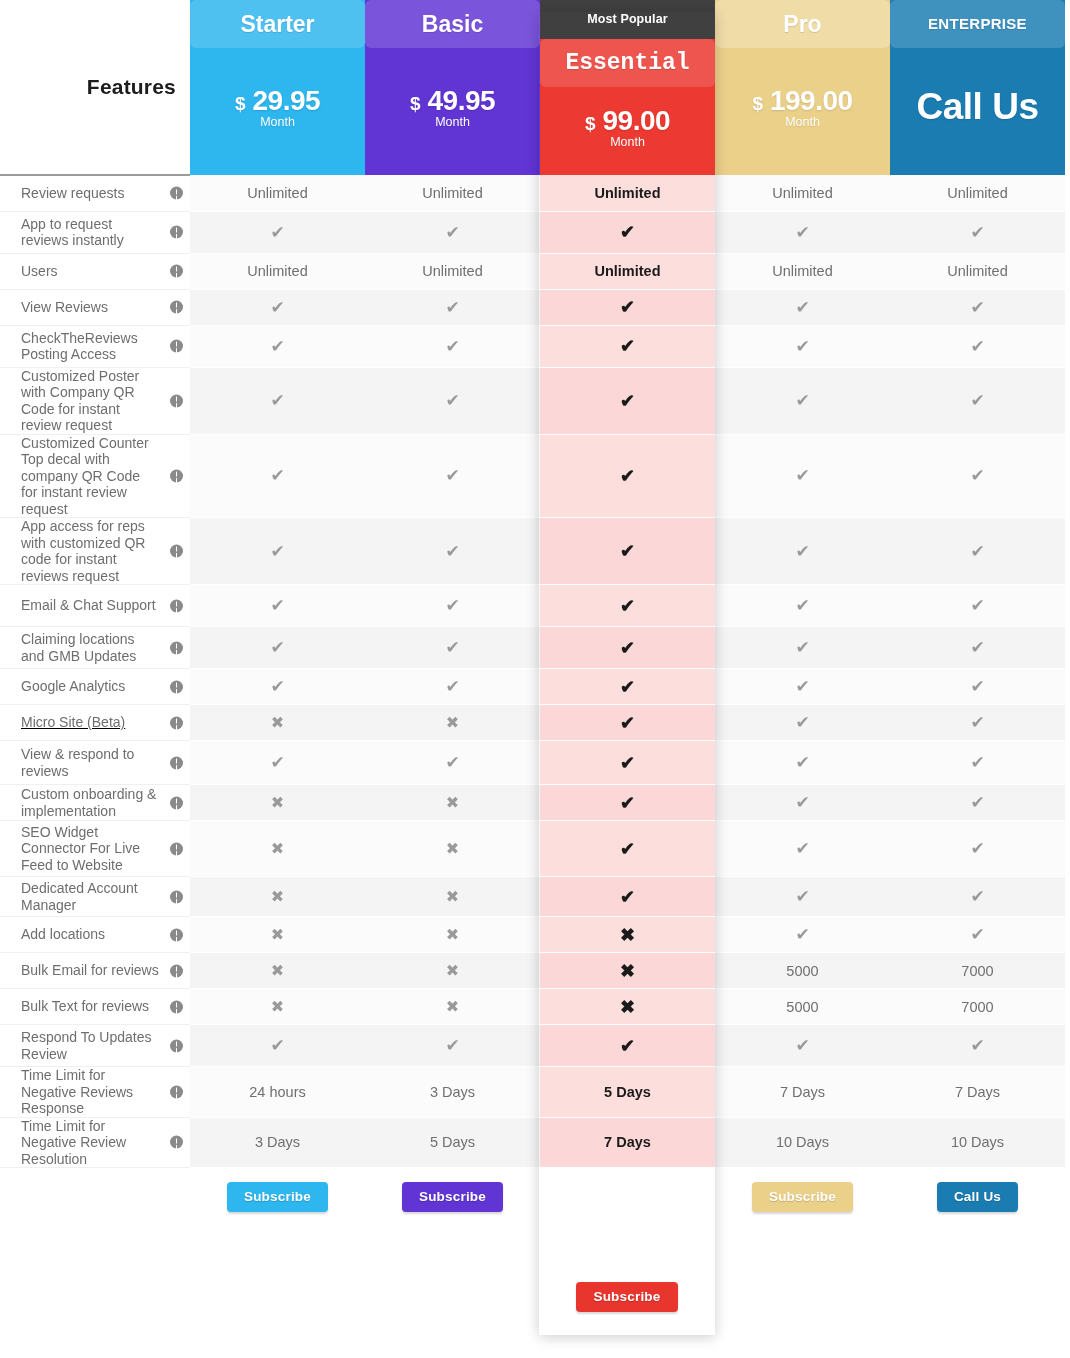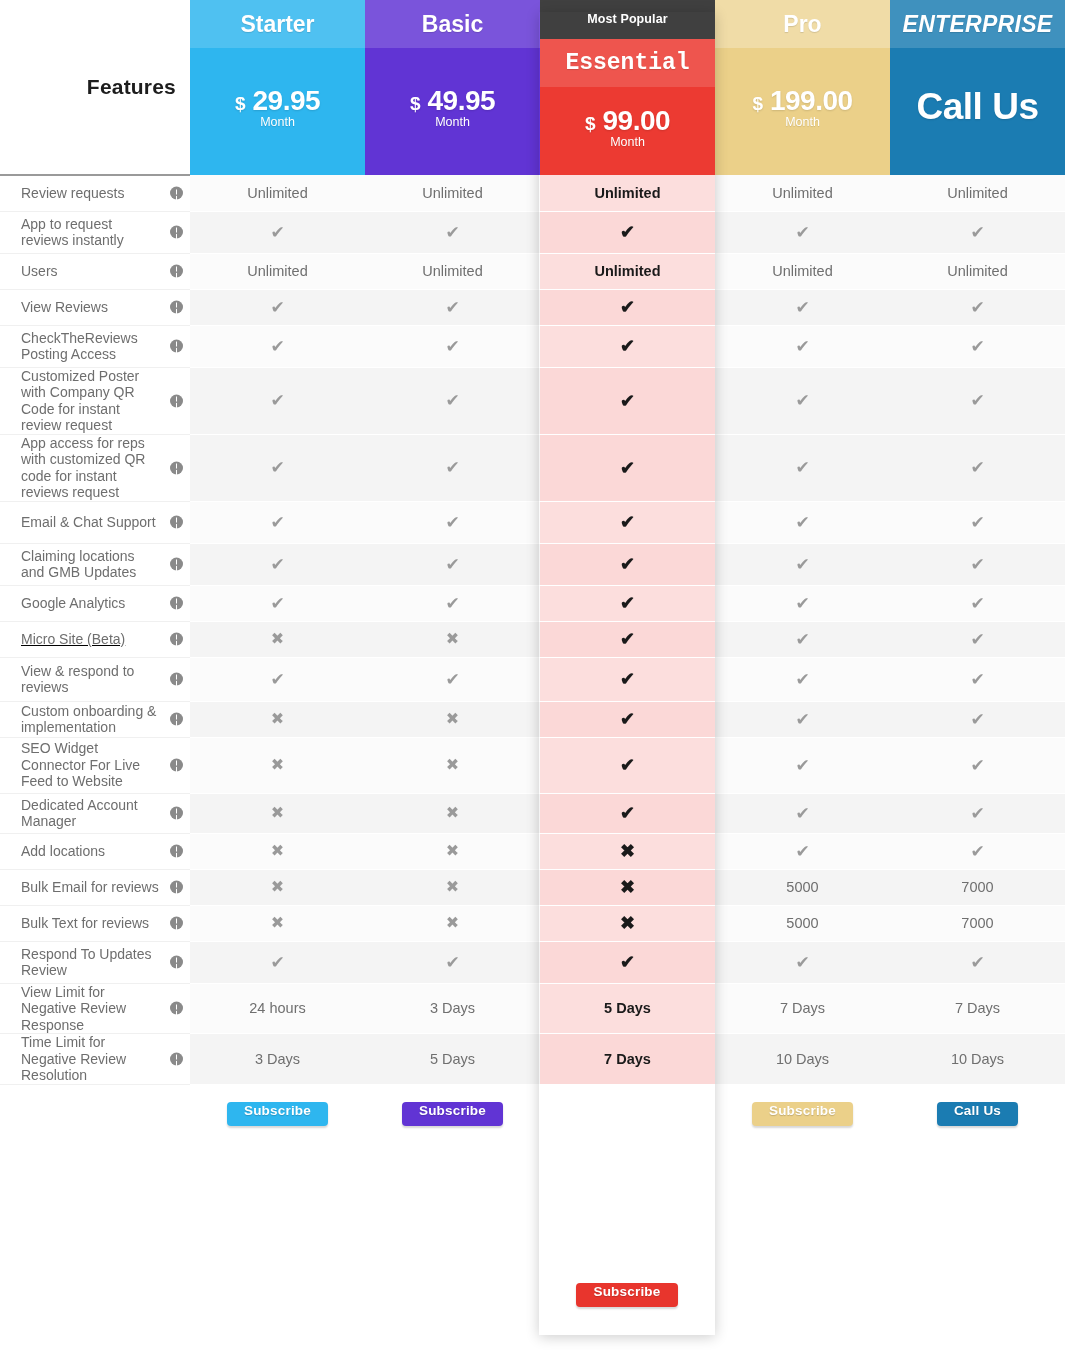--- a/index.html
+++ b/index.html
@@ -62,22 +62,23 @@
     letter-spacing: .1px;
   }
   .band-name {
     height: 48px;
     line-height: 48px;
     text-align: center;
     font-size: 23px;
     font-weight: bold;
     color: #ffffff;
     text-shadow: 0 1px 1px rgba(0,0,0,.13);
-  }
-  .band-name.small-caps { font-size: 23px; letter-spacing: .3px; font-style: italic; }
+    border-radius: 6px;
+  }
+  .band-name.small-caps { font-size: 15px; letter-spacing: .3px; }
   .band-price {
     flex: 1;
     display: flex;
     flex-direction: column;
     align-items: center;
     justify-content: center;
     padding-bottom: 9px;
   }
   .price-row {
     display: flex;
@@ -161,21 +162,21 @@
 
   
   td.hl.val { background: #fcdedd !important; }
   tbody tr.even td.hl.val { background: #fbd8d7 !important; }
 
   
   tfoot td { padding: 0; height: 58px; text-align: center; vertical-align: middle; background: #ffffff; }
   tfoot td.feat { border-bottom: none; border-top: 1px solid #e4e4e4; }
   .btn {
     display: inline-block;
-    padding: 1px 17px 8px;
+    padding: 7px 17px 8px;
     border-radius: 4px;
     font-size: 13.5px;
     font-weight: bold;
     color: #ffffff;
     letter-spacing: .2px;
     text-shadow: 0 1px 1px rgba(0,0,0,.18);
     box-shadow: 0 2px 2px rgba(0,0,0,.16);
     cursor: pointer;
   }
   .b-starter { background: #2eb6ef; }
@@ -356,20 +357,31 @@
           <td class="feat">
             <span class="feat-txt">Customized Poster with Company QR Code for instant review request</span>
             <span class="info-icon"></span>
           </td>
           <td class="val"><span class="mark check">✔</span></td>
           <td class="val"><span class="mark check">✔</span></td>
           <td class="val hl"><span class="mark check">✔</span></td>
           <td class="val"><span class="mark check">✔</span></td>
           <td class="val"><span class="mark check">✔</span></td>
         </tr>
+        <tr class="odd" style="height: 80px;">
+          <td class="feat">
+            <span class="feat-txt">Customized Counter Top decal with company QR Code for instant review request</span>
+            <span class="info-icon"></span>
+          </td>
+          <td class="val"><span class="mark check">✔</span></td>
+          <td class="val"><span class="mark check">✔</span></td>
+          <td class="val hl"><span class="mark check">✔</span></td>
+          <td class="val"><span class="mark check">✔</span></td>
+          <td class="val"><span class="mark check">✔</span></td>
+        </tr>
         <tr class="even" style="height: 62px;">
           <td class="feat">
             <span class="feat-txt">App access for reps with customized QR code for instant reviews request</span>
             <span class="info-icon"></span>
           </td>
           <td class="val"><span class="mark check">✔</span></td>
           <td class="val"><span class="mark check">✔</span></td>
           <td class="val hl"><span class="mark check">✔</span></td>
           <td class="val"><span class="mark check">✔</span></td>
           <td class="val"><span class="mark check">✔</span></td>
@@ -501,21 +513,21 @@
             <span class="info-icon"></span>
           </td>
           <td class="val"><span class="mark check">✔</span></td>
           <td class="val"><span class="mark check">✔</span></td>
           <td class="val hl"><span class="mark check">✔</span></td>
           <td class="val"><span class="mark check">✔</span></td>
           <td class="val"><span class="mark check">✔</span></td>
         </tr>
         <tr class="odd" style="height: 48px;">
           <td class="feat">
-            <span class="feat-txt">View Limit for Negative Review Response</span>
+            <span class="feat-txt">Time Limit for Negative Reviews Response</span>
             <span class="info-icon"></span>
           </td>
           <td class="val"><span>24 hours</span></td>
           <td class="val"><span>3 Days</span></td>
           <td class="val hl"><span>5 Days</span></td>
           <td class="val"><span>7 Days</span></td>
           <td class="val"><span>7 Days</span></td>
         </tr>
         <tr class="even" style="height: 48px;">
           <td class="feat">

